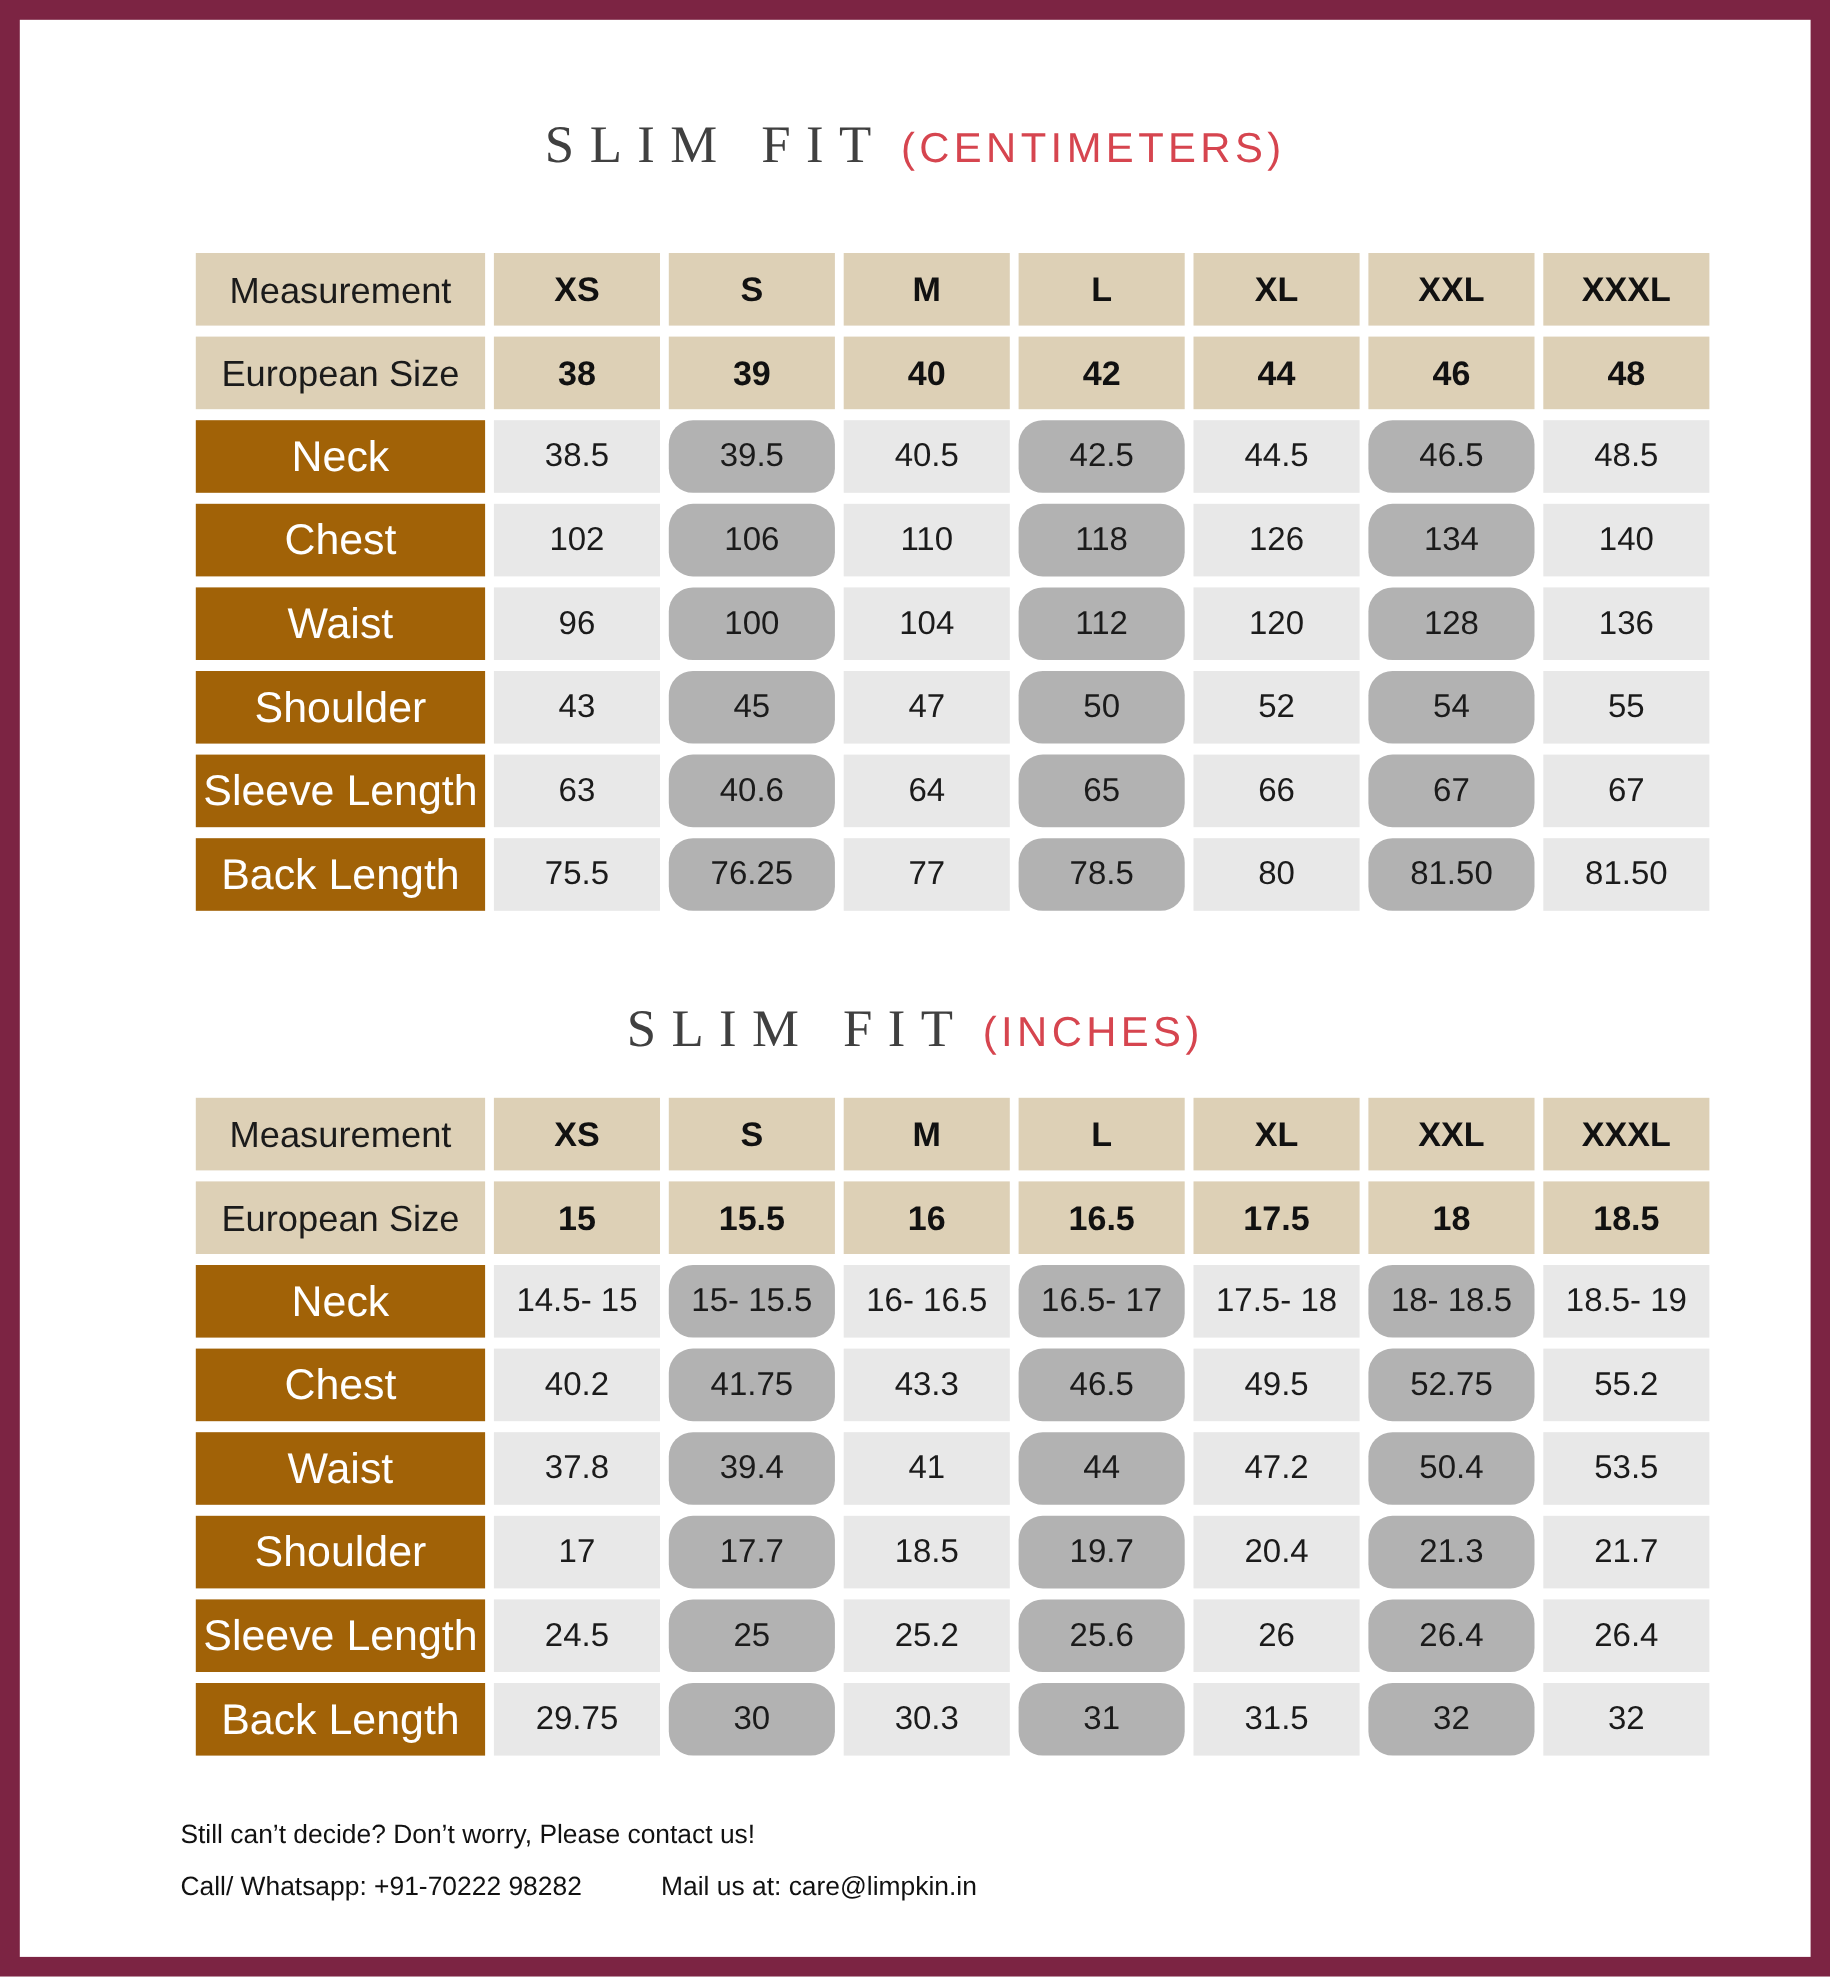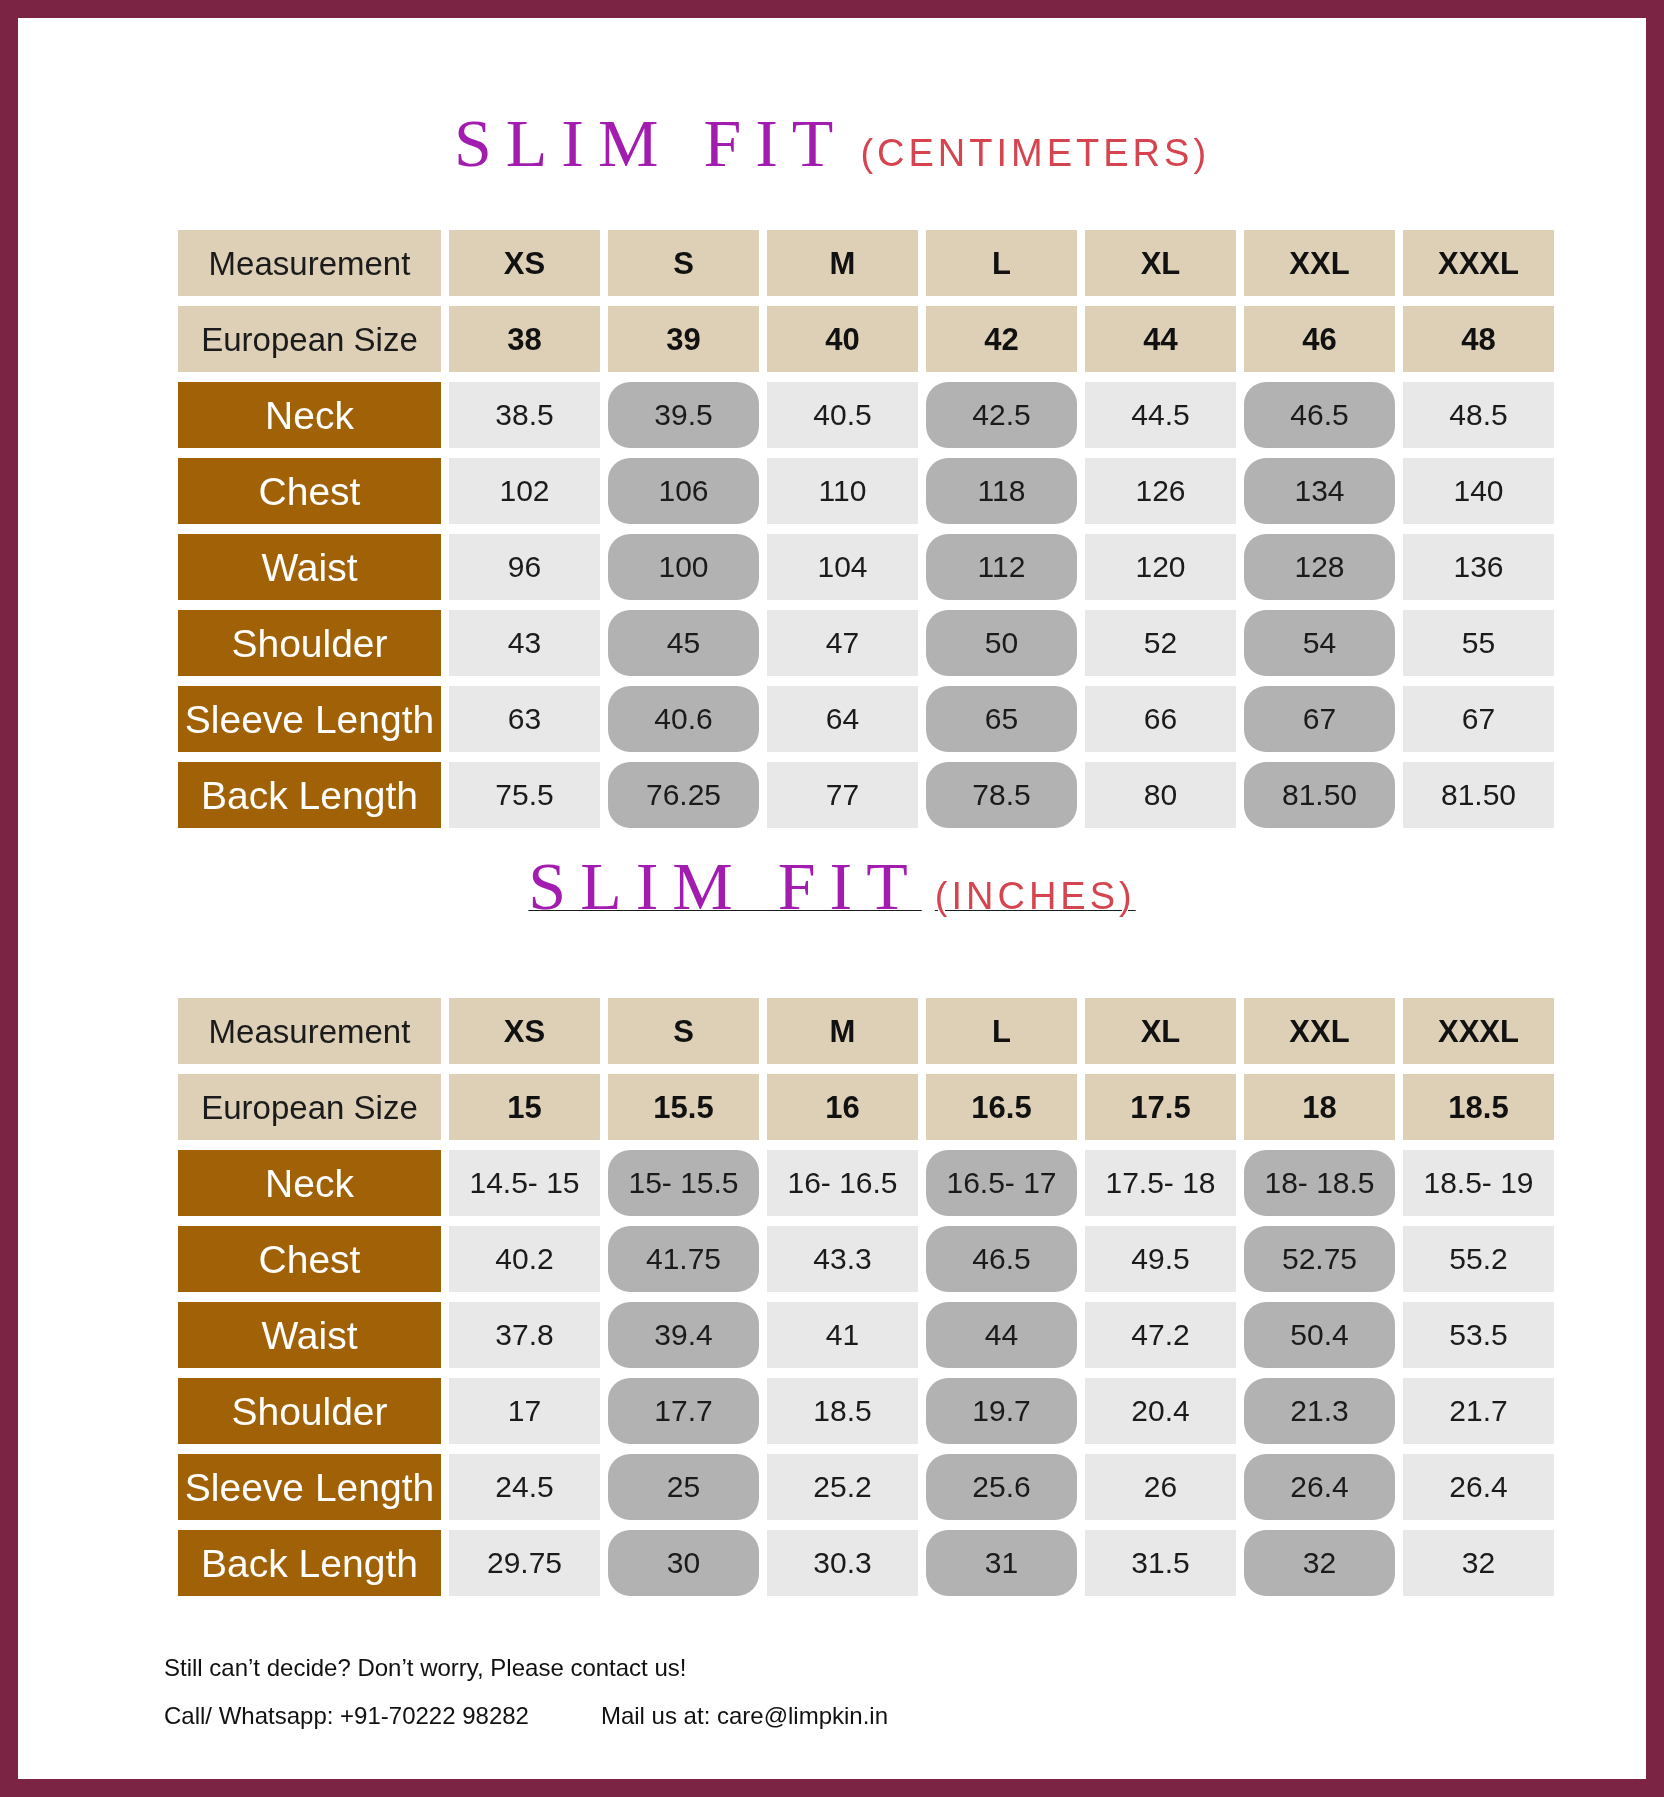--- a/index.html
+++ b/index.html
@@ -16,34 +16,34 @@
   }
   .title-block {
     position: absolute;
     left: 0;
     width: 100%;
     text-align: center;
     white-space: nowrap;
   }
   .title-main {
     font-family: "Liberation Serif", serif;
-    font-size: 68px;
+    font-size: 48px;
     font-weight: 400;
     letter-spacing: 14px;
-    color: #a21caf;
+    color: #404040;
   }
   .title-unit {
     font-family: "Liberation Sans", sans-serif;
     font-size: 38px;
     letter-spacing: 4px;
     color: #d6454f;
     margin-left: 13px;
   }
   #title-cm { top: 86px; }
-  #title-in { top: 829px; text-decoration: underline; }
+  #title-in { top: 890px; }
 
   .grid {
     position: absolute;
     left: 160px;
     display: grid;
     grid-template-columns: 263px repeat(7, 151px);
     grid-auto-rows: 66px;
     column-gap: 8px;
     row-gap: 10px;
   }

